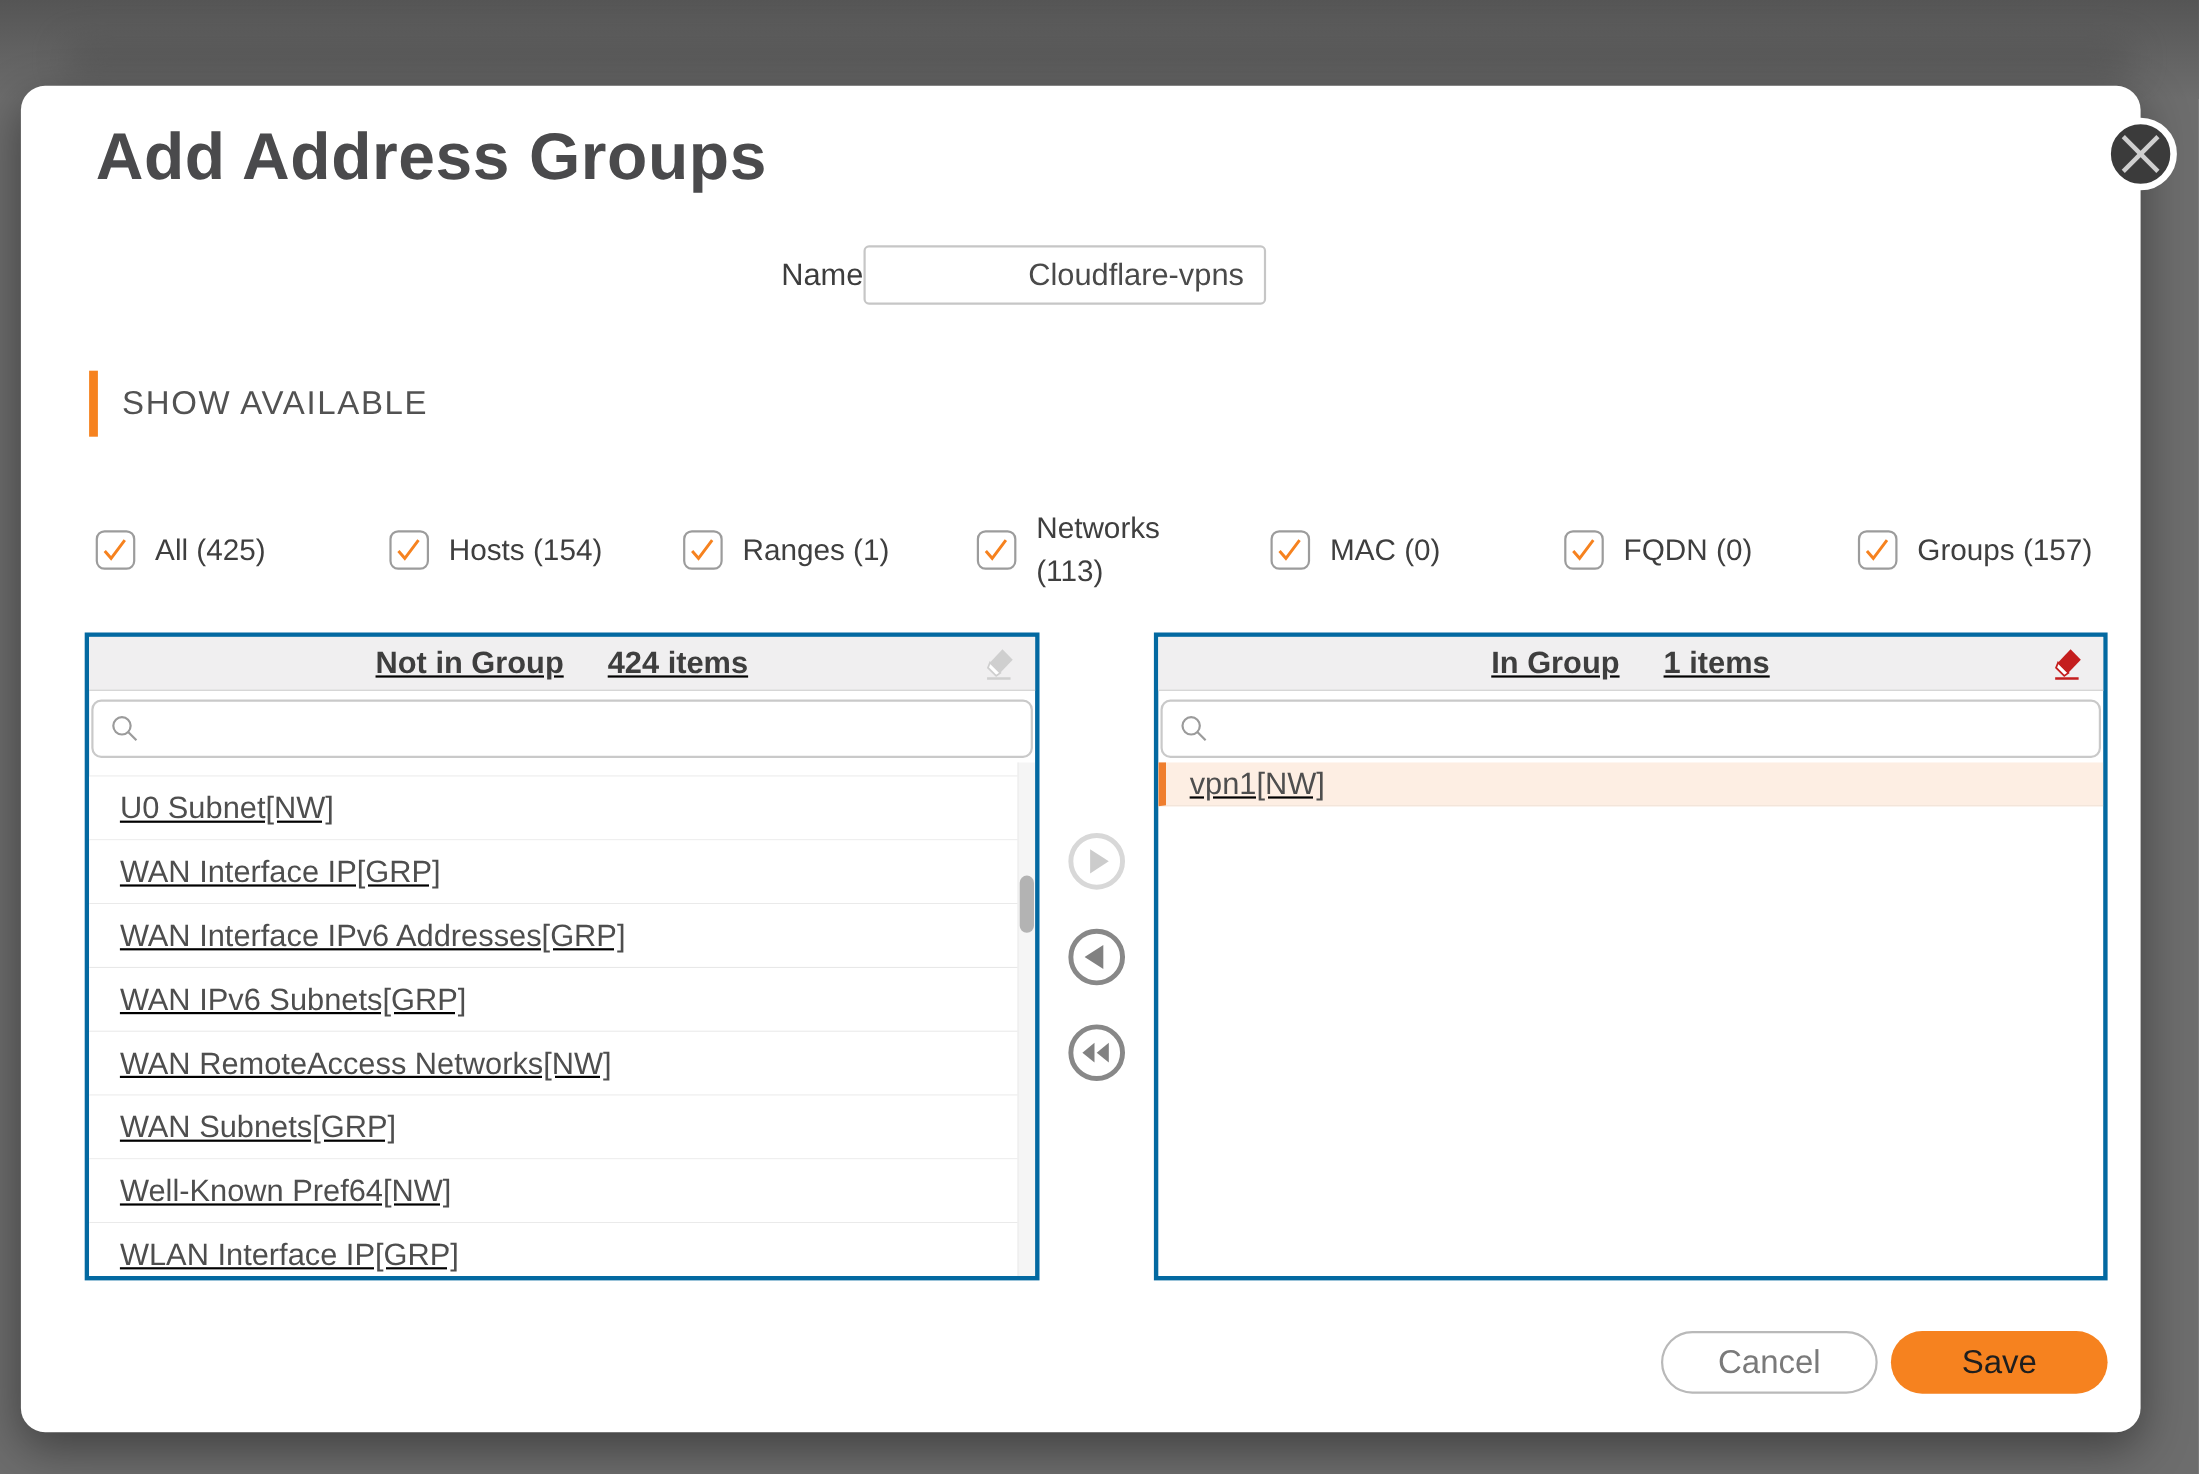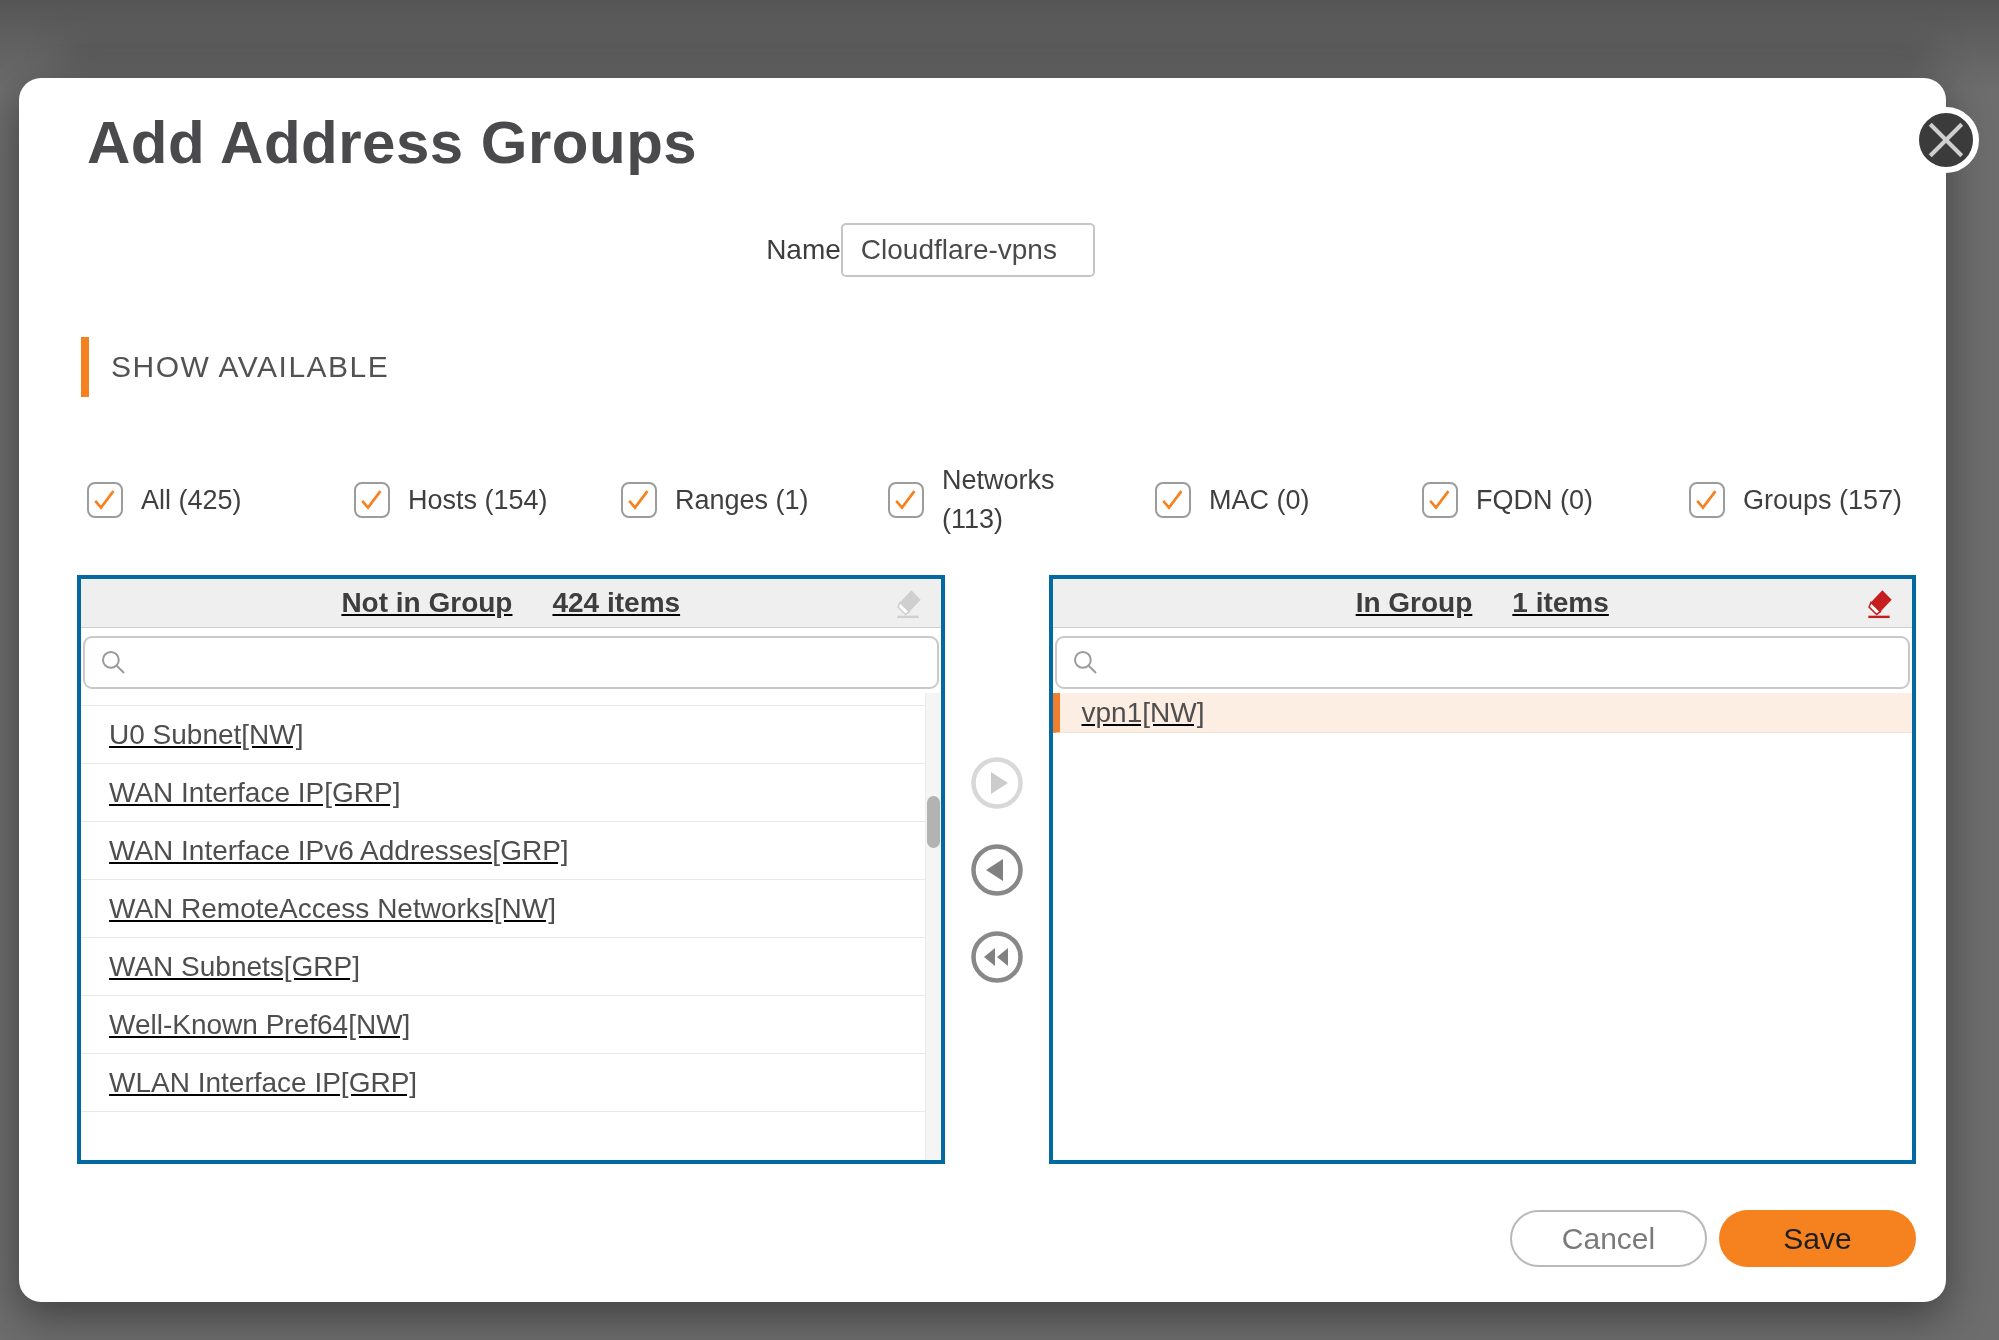--- a/index.html
+++ b/index.html
@@ -33,23 +33,24 @@
     letter-spacing:.5px;
   }
 
   .name-row {
     margin-top:49px; height:54px;
     display:flex; align-items:center; justify-content:center;
     transform:translateX(-66px);
   }
   .name-label { font-size:28px; font-weight:normal; color:#3d3d3d; }
   .name-input {
-    width:254px; height:54px; border:2px solid #c6c6c6; border-radius:5px;
+    width:366px; height:54px; border:2px solid #c6c6c6; border-radius:5px;
     font-family:inherit; font-size:28px; color:#4a4a4a; padding:0 18px; outline:none;
     background:#fff;
+    text-align:right;
   }
 
   .section { margin-top:60px; height:60px; display:flex; align-items:center; margin-left:4px; }
   .section-bar { width:8px; height:60px; background:#f6821f; margin-right:22px; }
   .section-label { font-size:30px; color:#525252; letter-spacing:1.5px; }
 
   .filters { margin-top:64px; display:flex; align-items:center; margin-left:10px; }
   .filter { width:267px; display:flex; align-items:center; cursor:pointer; }
   .filter:last-child { width:auto; }
   .cb {
@@ -247,20 +248,21 @@
       <div class="list">
         <div class="partial-row"></div>
         <div>
 
             <div class="row">U0 Subnet[NW]</div>
 
             <div class="row">WAN Interface IP[GRP]</div>
 
             <div class="row">WAN Interface IPv6 Addresses[GRP]</div>
 
+            <div class="row">WAN IPv6 Subnets[GRP]</div>
 
             <div class="row">WAN RemoteAccess Networks[NW]</div>
 
             <div class="row">WAN Subnets[GRP]</div>
 
             <div class="row">Well-Known Pref64[NW]</div>
 
             <div class="row">WLAN Interface IP[GRP]</div>
           </div>
         <div class="scroll-track">

